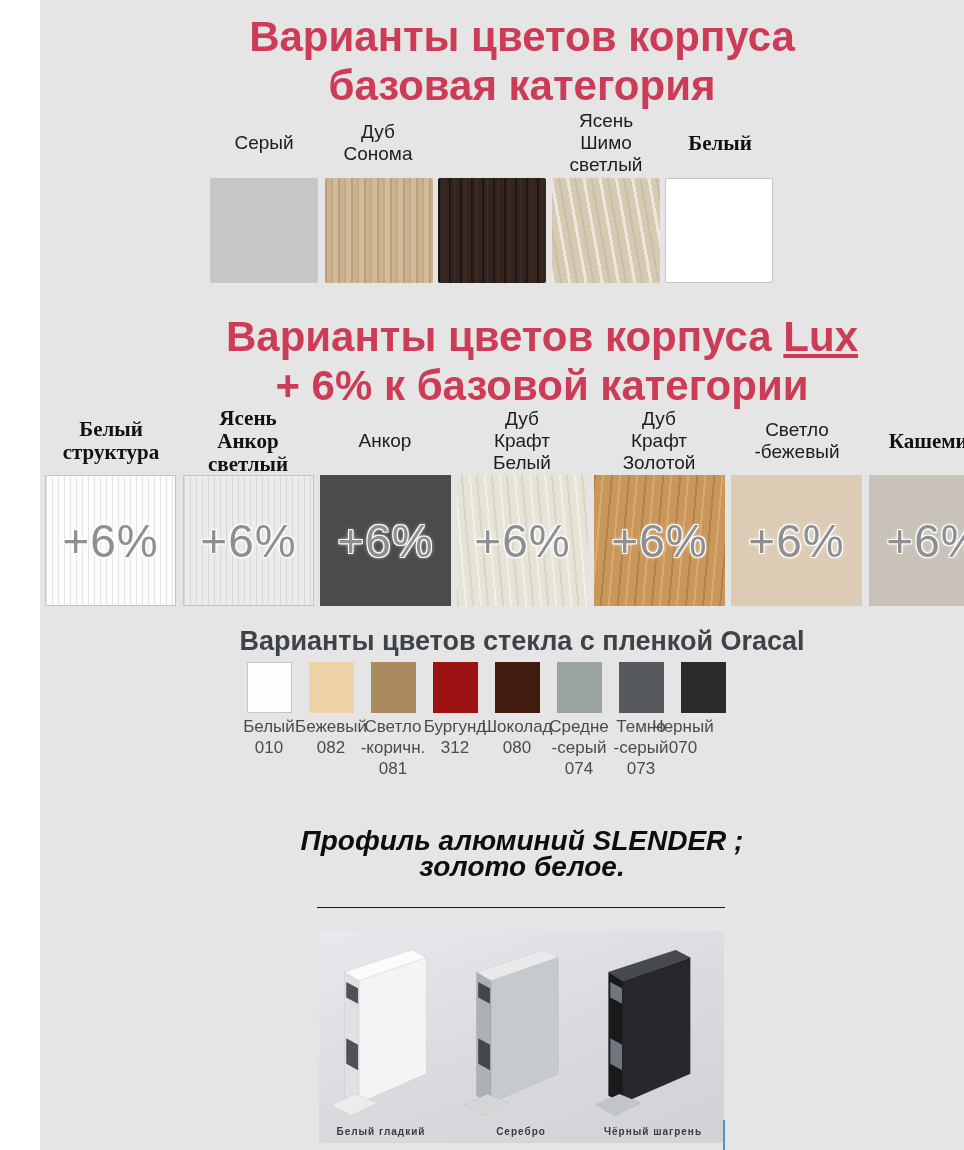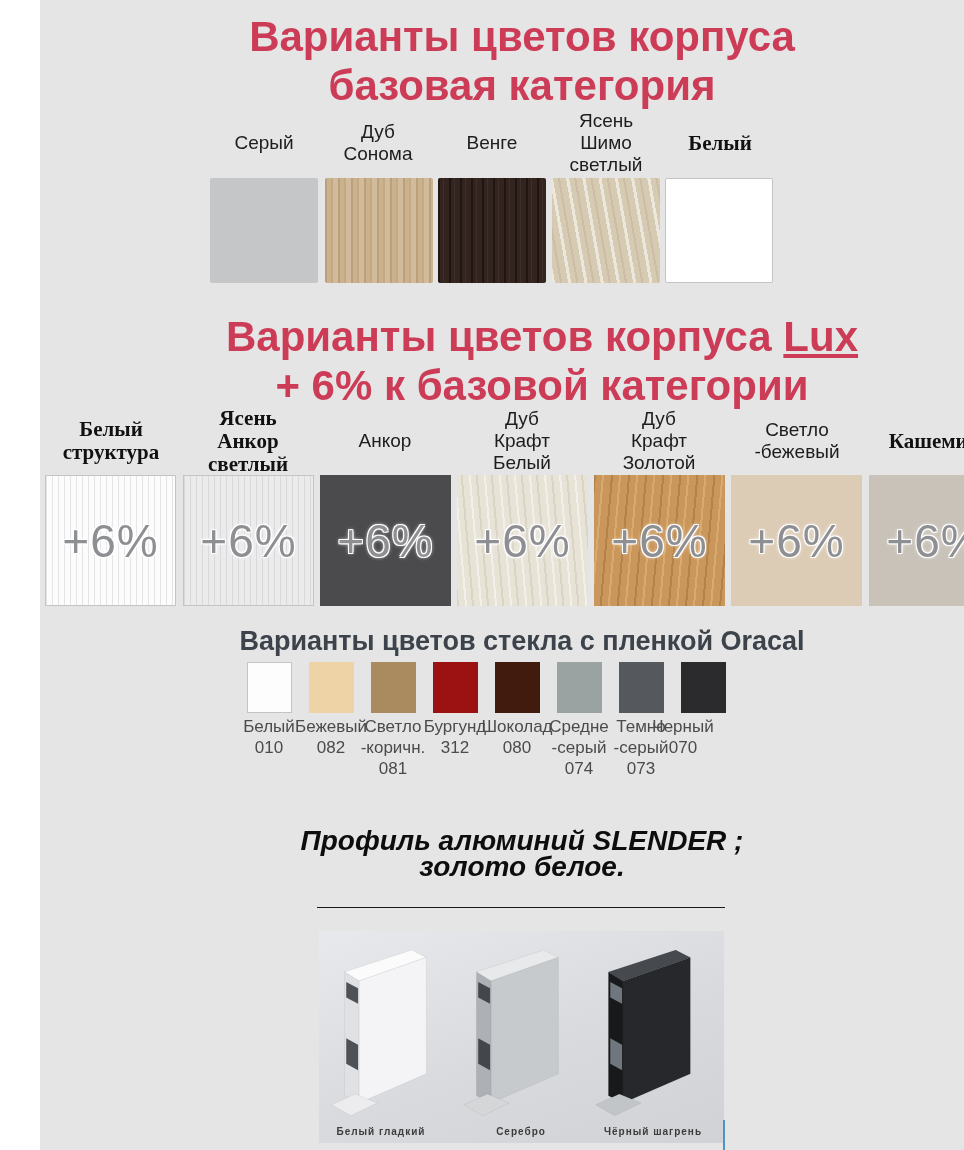--- a/index.html
+++ b/index.html
@@ -69,21 +69,20 @@
 <div class="page">
 
   <div class="big-title" style="top:12px;">
     <div>Варианты цветов корпуса</div>
     <div>базовая категория</div>
   </div>
 
   <div class="sw-label sans-lab row1-lab" style="left:164px;">Серый</div>
   <div class="sw-label sans-lab row1-lab" style="left:278px;">Дуб
 Сонома</div>
-  <div class="sw-label sans-lab row1-lab" style="left:392px;">Венге</div>
   <div class="sw-label sans-lab row1-lab" style="left:506px;">Ясень
 Шимо
 светлый</div>
   <div class="sw-label serif-lab row1-lab" style="left:620px;">Белый</div>
 
   <div class="sw row1" style="left: 170px; background-color: rgb(197, 198, 200);"></div>
   <div class="sw row1 tex-wood-v" style="left: 285px; background-color: rgb(203, 178, 141);"></div>
   <div class="sw row1 tex-wenge" style="left: 398px; background-color: rgb(52, 36, 32);"></div>
   <div class="sw row1 tex-ash" style="left: 512px; background-color: rgb(214, 202, 178);"></div>
   <div class="sw row1 bord" style="left: 625px; background-color: rgb(255, 255, 255);"></div>

